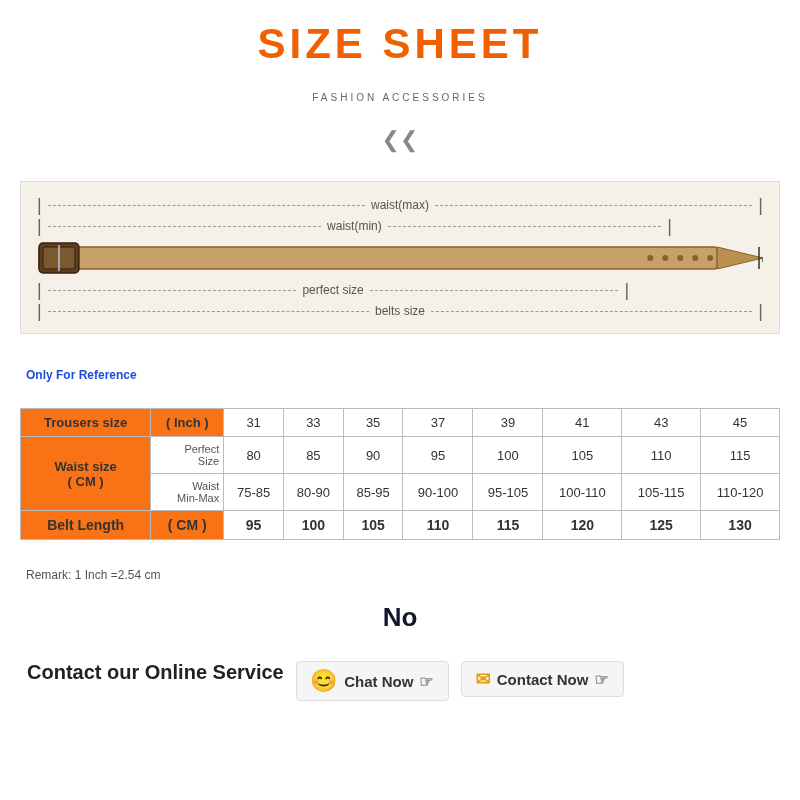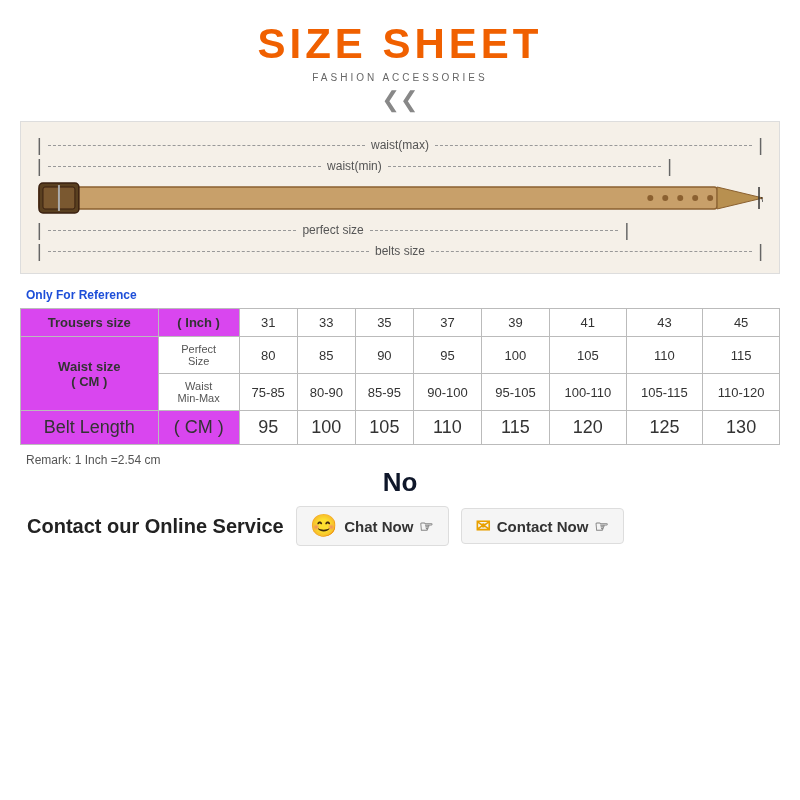--- a/index.html
+++ b/index.html
@@ -10,20 +10,21 @@
       font-family: Arial, sans-serif;
       overflow: hidden;
     }
     .page {
       width: 800px;
       height: 800px;
       padding: 20px 10px 10px 10px;
       display: flex;
       flex-direction: column;
       align-items: center;
+      gap: 20px;
     }
     .title {
       font-size: 42px;
       font-weight: 900;
       color: #f06000;
       letter-spacing: 4px;
       text-align: center;
       margin-bottom: 4px;
     }
     .subtitle {
@@ -100,29 +101,30 @@
     }
     th, td {
       padding: 6px 4px;
       text-align: center;
       color: #333;
     }
     .row-subheader {
       font-size: 11px;
       color: #555;
       background: #fff;
+      text-align: right;
     }
     .col-label {
-      background: #d946ef;
+      background: #f97316;
       font-weight: bold;
       font-size: 13px;
     }
     .belt-length-row td {
-      font-weight: normal;
-      font-size: 18px;
+      font-weight: bold;
+      font-size: 14px;
     }
     .remark {
       font-size: 12px;
       color: #555;
       align-self: flex-start;
       margin-left: 16px;
     }
     .no-size-row {
       display: flex;
       align-items: center;
@@ -134,21 +136,21 @@
       font-weight: 900;
       color: #0f172a;
     }
     .right-size-text {
       font-size: 28px;
       font-weight: bold;
       color: #222;
     }
     .contact-row {
       display: flex;
-      align-items: center;
+      align-items: flex-start;
       gap: 12px;
       width: 760px;
       margin-left: 14px;
     }
     .contact-label {
       font-size: 20px;
       font-weight: bold;
       color: #222;
     }
     .chat-btn {

